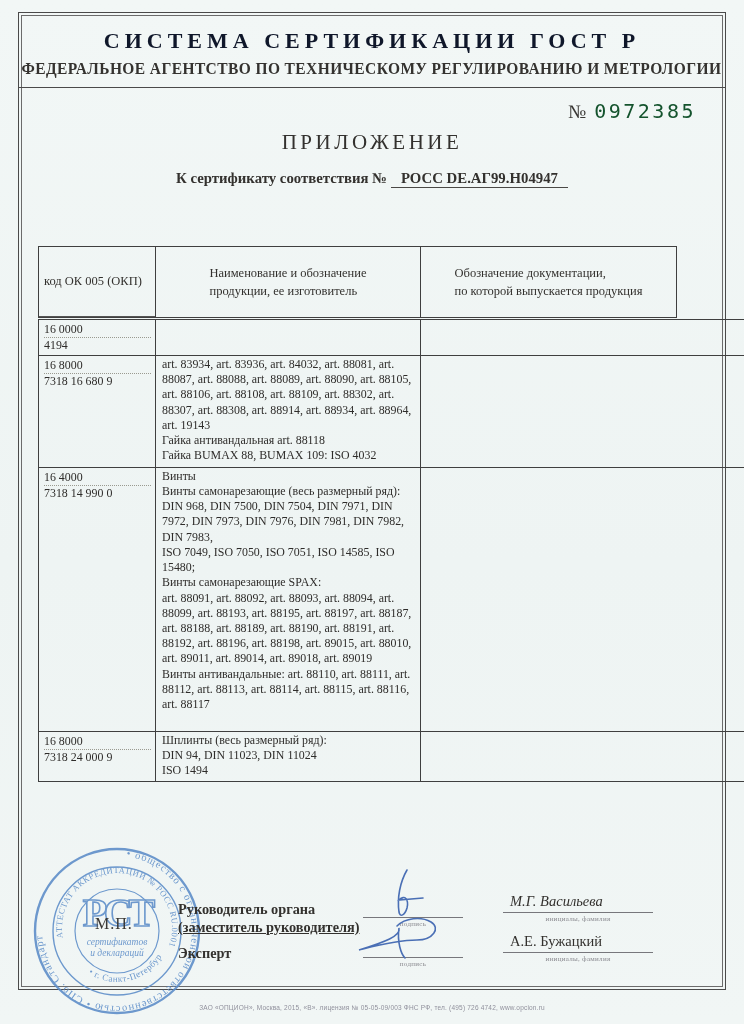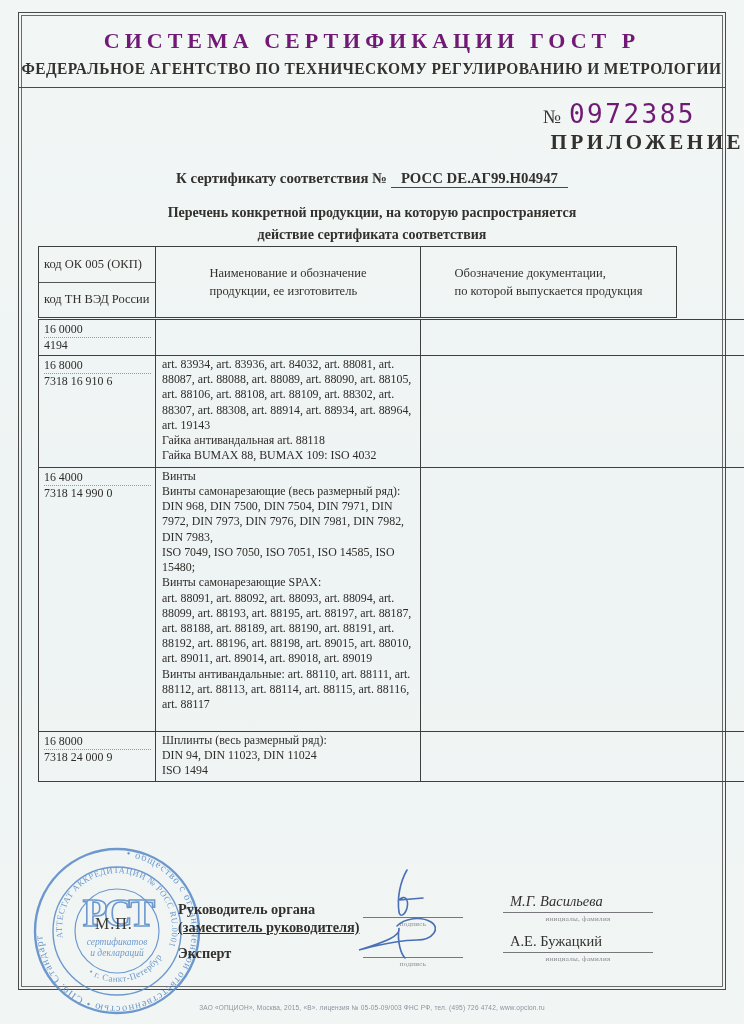--- a/index.html
+++ b/index.html
@@ -23,43 +23,43 @@
     border:1px solid #6b6b6b;
   }
   .header-separator {
     position:absolute; left:18px; top:87px; width:708px; height:0;
     border-top:1.4px solid #4a4a4a;
   }
 
   
   .head-line1 {
     position:absolute; left:0; top:28px; width:744px; text-align:center;
-    font-size:22px; font-weight:bold; letter-spacing:5px; color:#701a75;
+    font-size:22px; font-weight:bold; letter-spacing:5px; color:#0f172a;
   }
   .head-line2 {
     position:absolute; left:0; top:60px; width:743px; text-align:center;
     font-size:15.5px; font-weight:bold; letter-spacing:0.4px; color:#34322f;
     transform:scaleY(1.05);
   }
 
   
   .doc-number {
     position:absolute; right:48px; top:99px;
     display:flex; align-items:baseline; gap:8px;
   }
   .doc-number .no-sign { font-size:19px; color:#3a3835; }
   .doc-number .no-digits {
     font-family:"DejaVu Sans Mono", monospace;
-    font-size:26px; letter-spacing:2.5px; color:#701a75; font-weight:400;
+    font-size:20px; letter-spacing:2.5px; color:#14532d; font-weight:400;
   }
 
   
   .title {
-    position:absolute; left:0; top:130px; width:744px; text-align:right;
-    font-size:21px; font-weight:bold; letter-spacing:3.5px; color:#33312e;
+    position:absolute; left:0; top:130px; width:744px; text-align:center;
+    font-size:21px; font-weight:normal; letter-spacing:3.5px; color:#33312e;
   }
   .cert-line {
     position:absolute; left:0; top:170px; width:744px; text-align:center;
     font-size:14.8px; font-weight:bold; color:#33312e;
   }
   .cert-line .cert-no {
     font-weight:bold; padding:0 10px 1px 10px;
     border-bottom:1.2px solid #4a4845;
   }
   .desc {
@@ -158,47 +158,44 @@
     <span class="no-digits">0972385</span>
   </div>
 
   <div class="title">ПРИЛОЖЕНИЕ</div>
 
   <div class="cert-line">
     <span>К сертификату соответствия №</span>
     <span class="cert-no">РОСС DE.АГ99.Н04947</span>
   </div>
 
-  <div class="desc">Перечень конкретной продукции,  на которую распространяется
-действие сертификата соответствия</div>
 
   <div class="tbl-head">
     <div class="h-c1">
       <div>код ОК 005 (ОКП)</div>
-      <div>код ТН ВЭД России</div>
     </div>
     <div class="h-c2">Наименование и обозначение
 продукции, ее изготовитель</div>
     <div class="h-c3">Обозначение документации,
 по которой выпускается продукция</div>
   </div>
 
   <div class="tbl-body">
     <div class="t-row r1">
       <div class="c1">
         <div class="code-top">16 0000</div>
         <div class="code-bottom">4194</div>
       </div>
       <div class="c2"></div>
       <div class="c3"></div>
     </div>
     <div class="t-row r2">
       <div class="c1">
         <div class="code-top">16 8000</div>
-        <div class="code-bottom">7318 16 910 6</div>
+        <div class="code-bottom">7318 16 680 9</div>
       </div>
       <div class="c2">art. 83934, art. 83936, art. 84032, art. 88081, art. 88087, art. 88088, art. 88089, art. 88090, art. 88105, art. 88106, art. 88108, art. 88109, art. 88302, art. 88307, art. 88308, art. 88914, art. 88934, art. 88964, art. 19143
 Гайка антивандальная  art. 88118
 Гайка BUMAX 88, BUMAX 109: ISO 4032</div>
       <div class="c3"></div>
     </div>
     <div class="t-row r3">
       <div class="c1">
         <div class="code-top">16 4000</div>
         <div class="code-bottom">7318 14 990 0</div>

